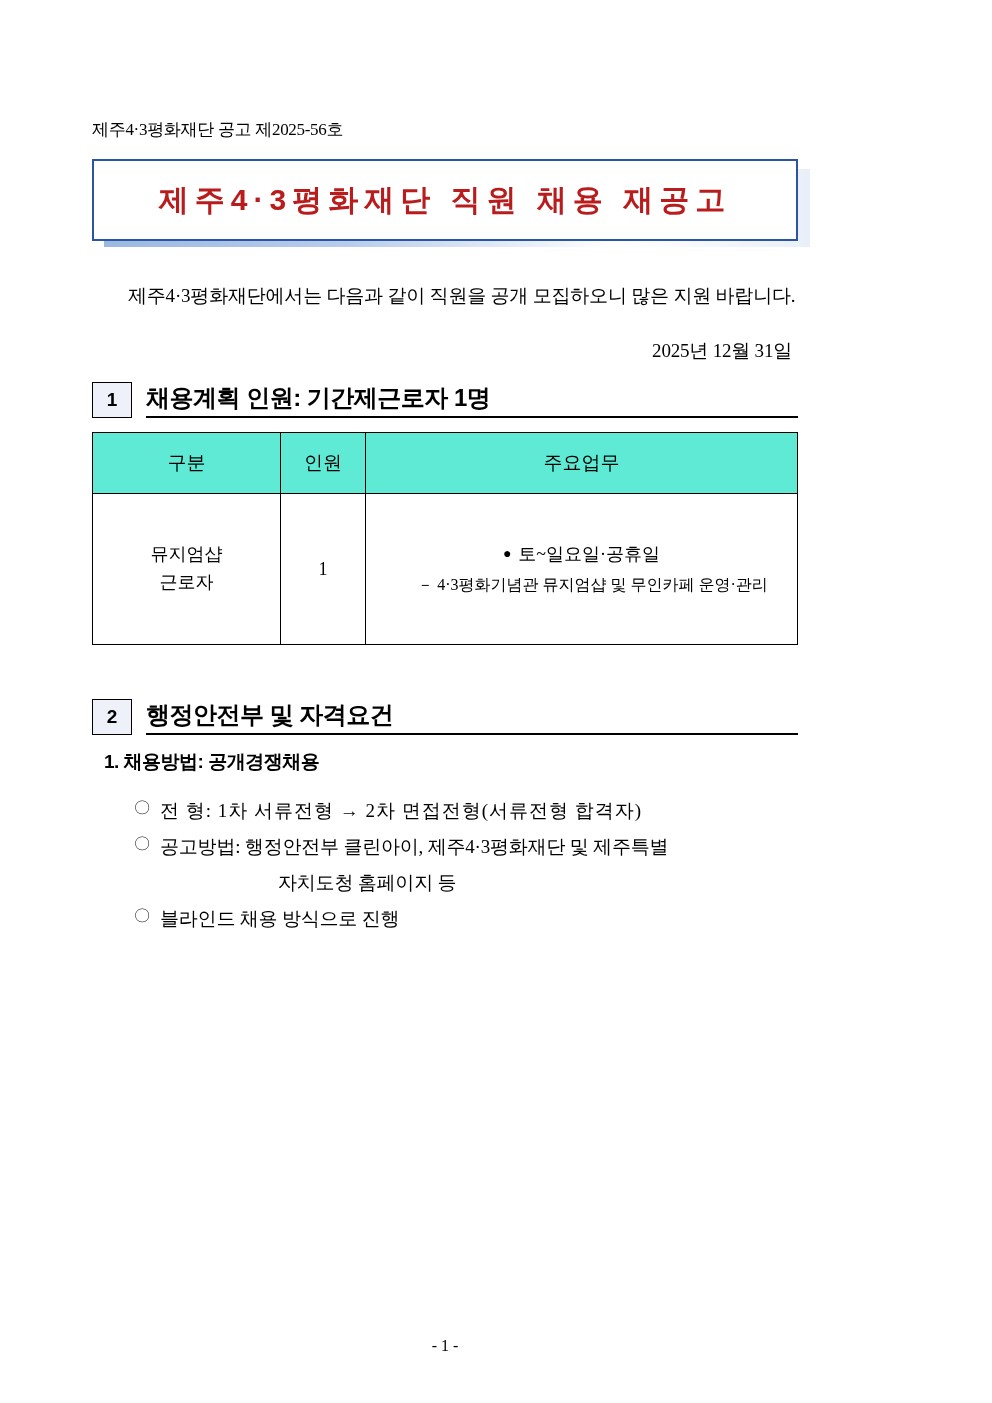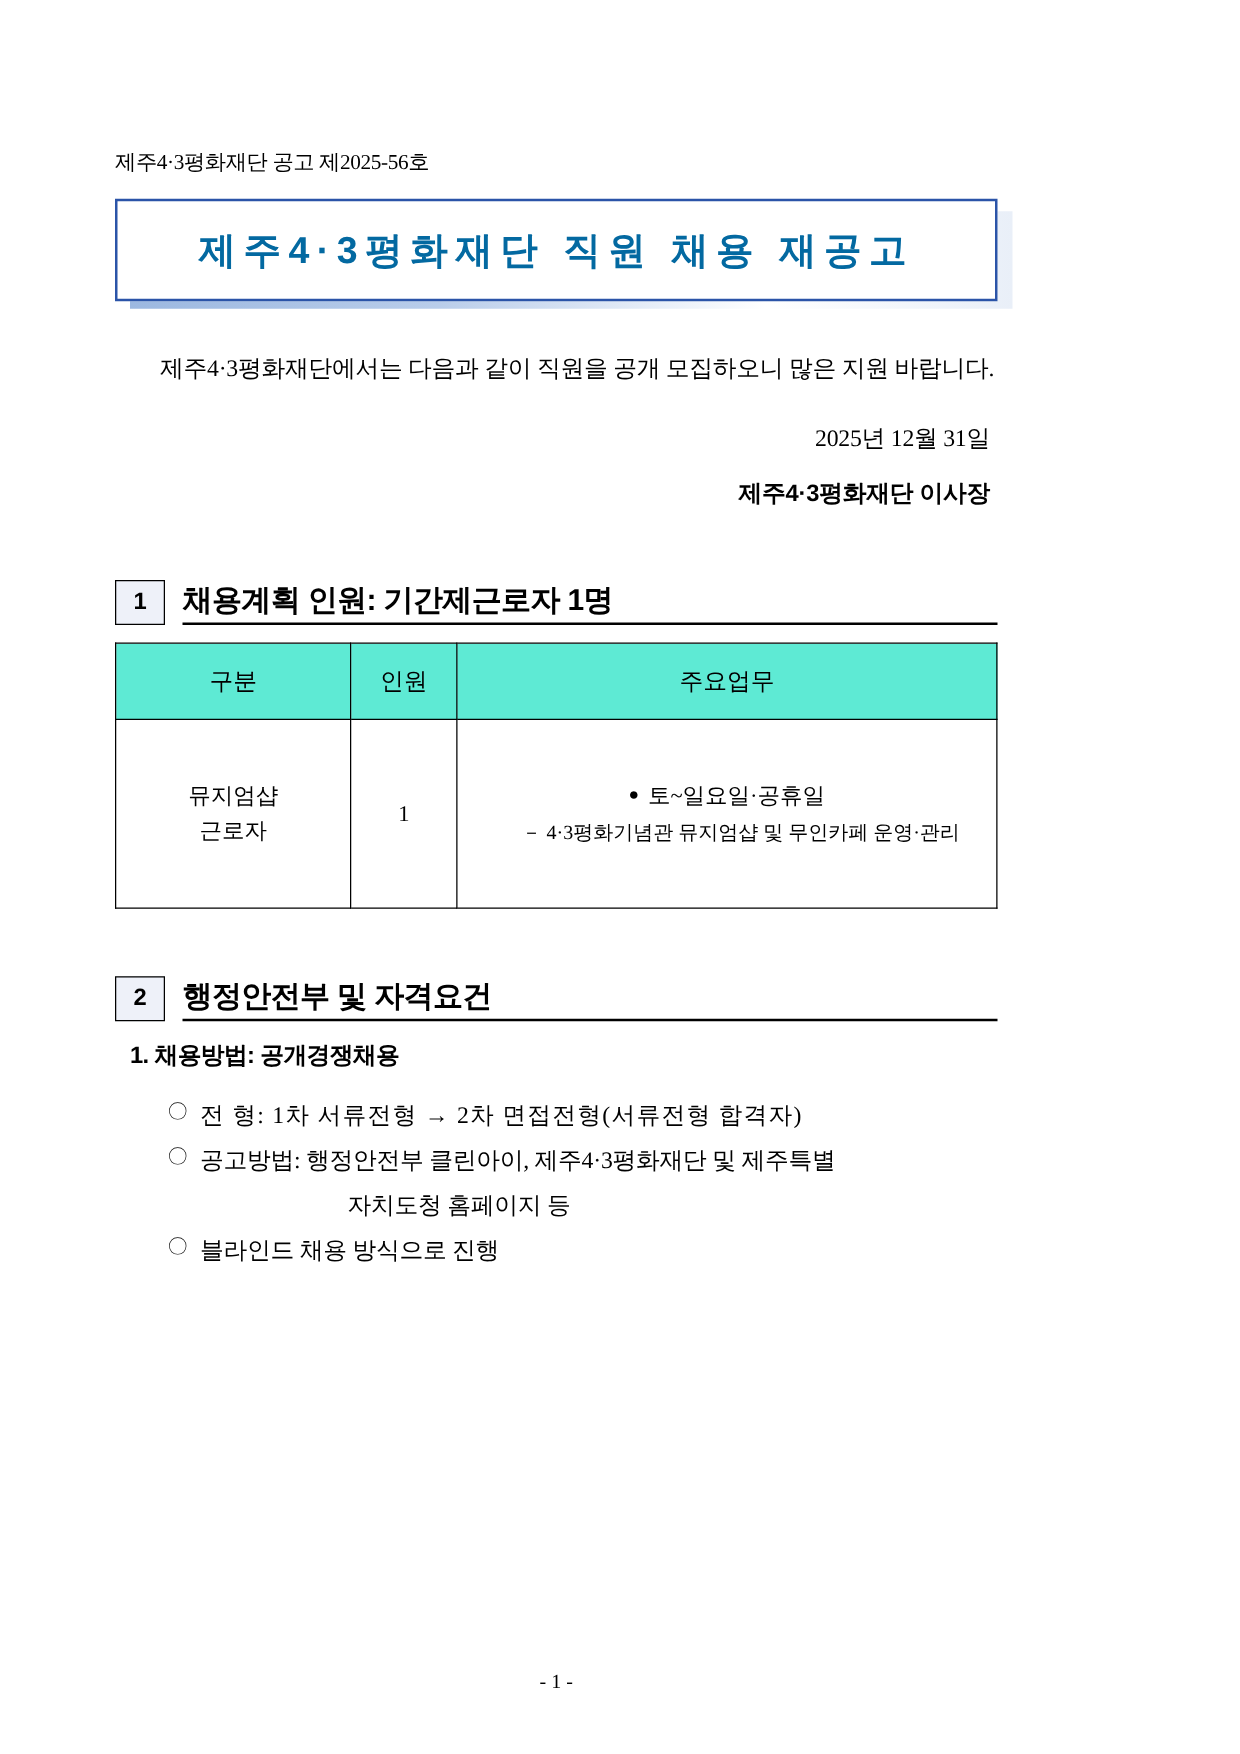--- a/index.html
+++ b/index.html
@@ -39,21 +39,21 @@
     display: flex;
     align-items: center;
     justify-content: center;
     z-index: 2;
   }
   .title-text {
     font-family: "Liberation Sans", sans-serif;
     font-weight: bold;
     font-size: 30px;
     letter-spacing: 6px;
-    color: #0369a1;
+    color: #b91c1c;
   }
   .title-shadow {
     position: absolute;
     left: 12px;
     top: 10px;
     width: 100%;
     height: 78px;
     background: linear-gradient(to right, #9cb8e0 0%, #b9cdea 35%, #ffffff 72%, #e9eff8 100%);
     z-index: 1;
   }
@@ -194,21 +194,20 @@
   <div class="title-wrap">
     <div class="title-shadow"></div>
     <div class="title-box">
       <span class="title-text">제주4·3평화재단 직원 채용 재공고</span>
     </div>
   </div>
 
   <div class="intro">제주4·3평화재단에서는 다음과 같이 직원을 공개 모집하오니 많은 지원 바랍니다.</div>
 
   <div class="date-line">2025년 12월 31일</div>
-  <div class="signer-line">제주4·3평화재단 이사장</div>
 
   <div class="section-head">
     <div class="sec-num">1</div>
     <div class="sec-title">채용계획 인원: 기간제근로자 1명</div>
   </div>
 
   <table class="rec-table">
     <thead>
       <tr>
         <th class="col-gubun">구분</th>

